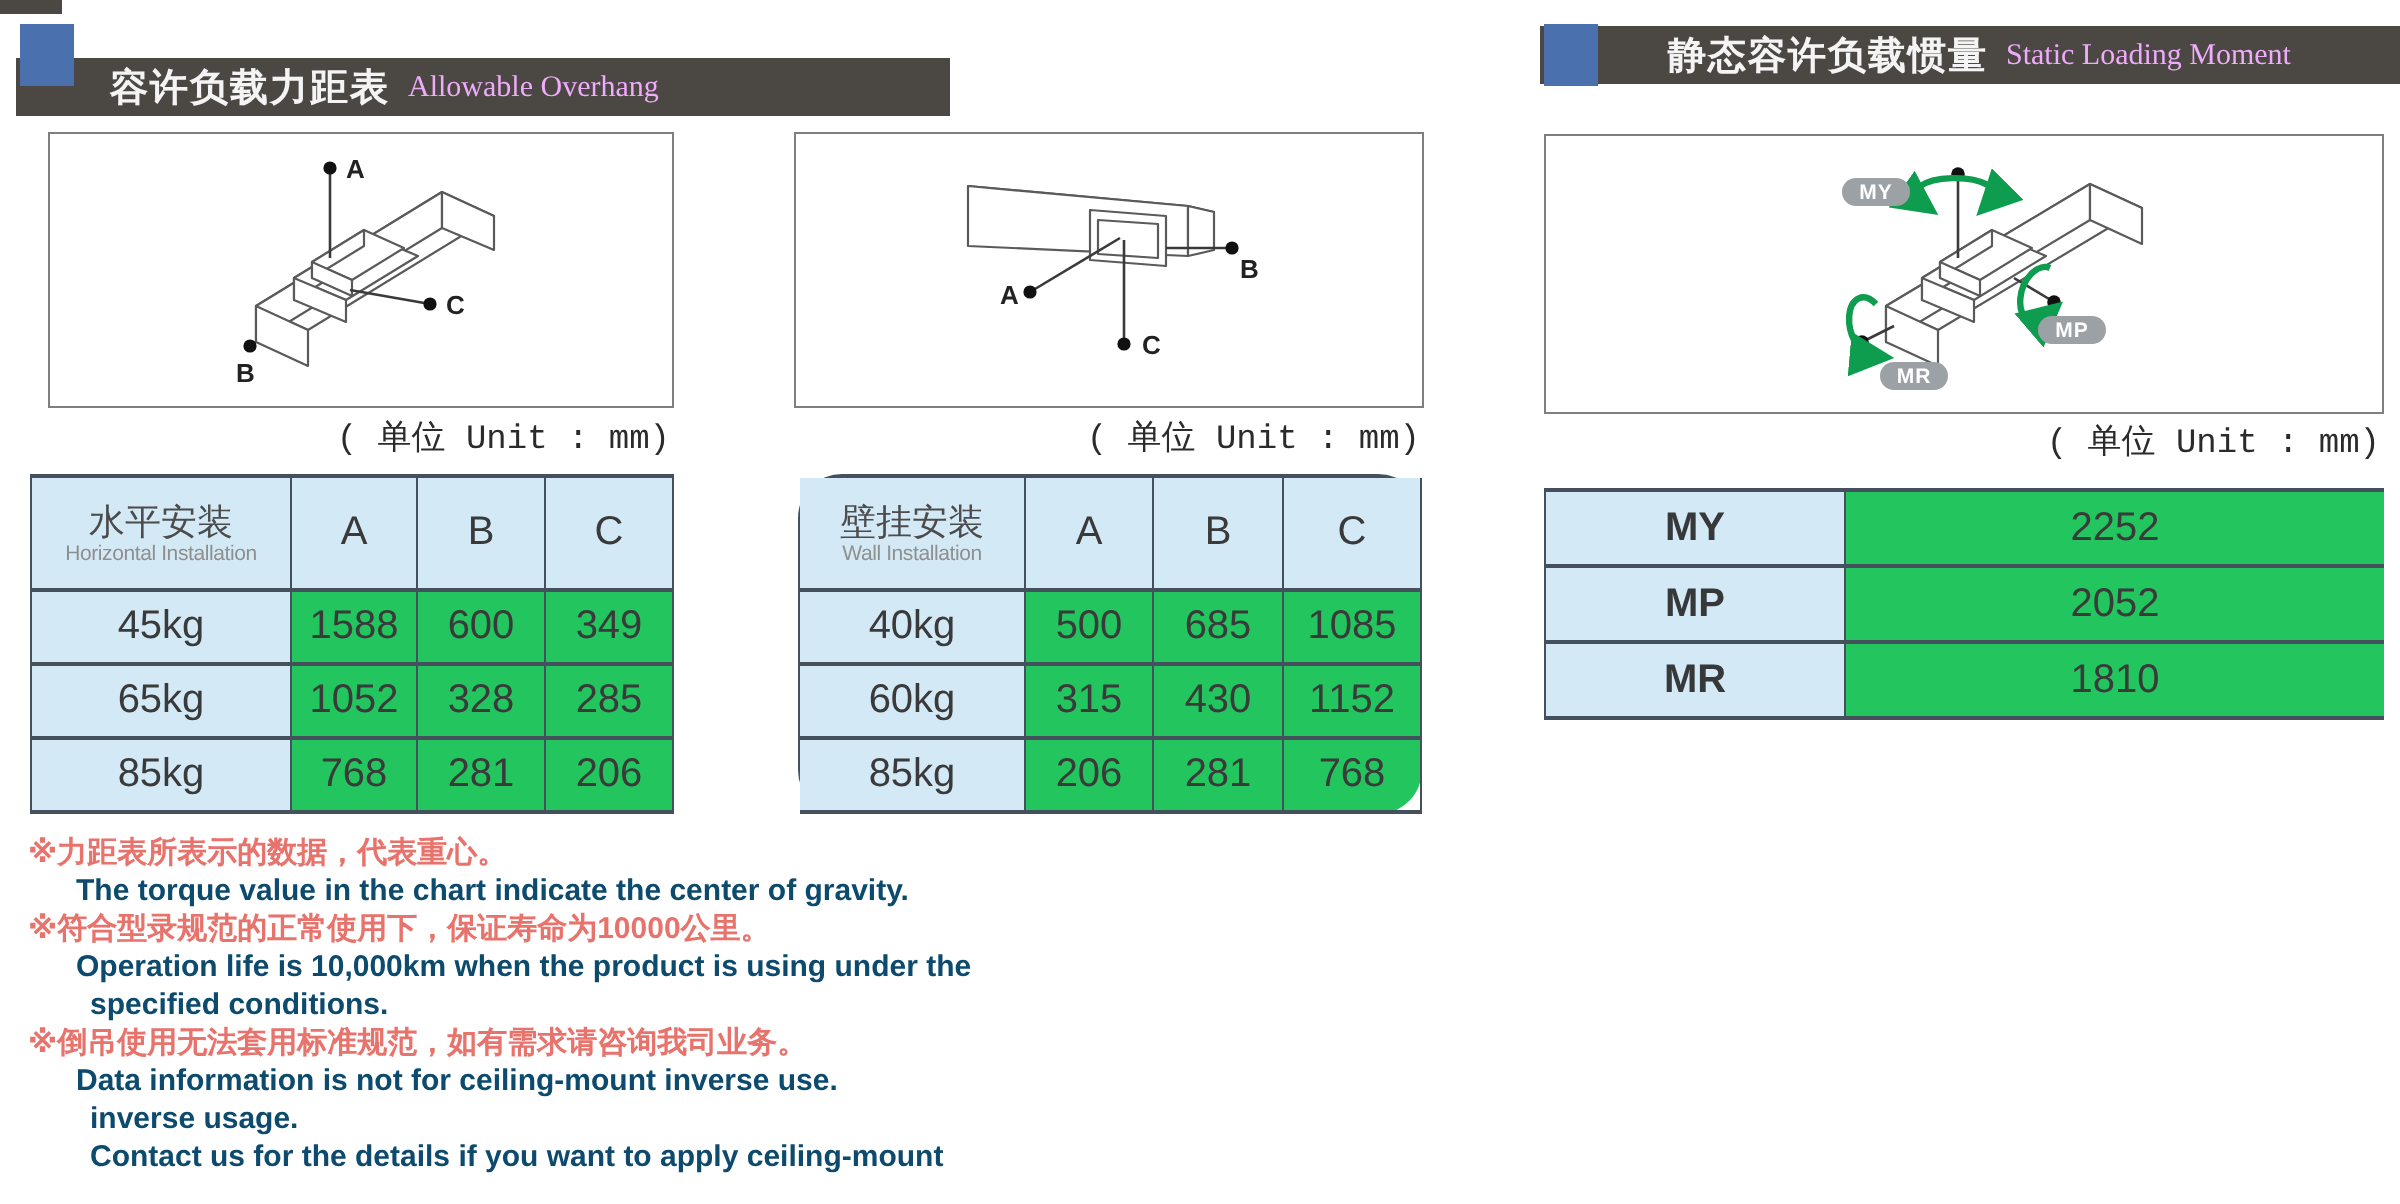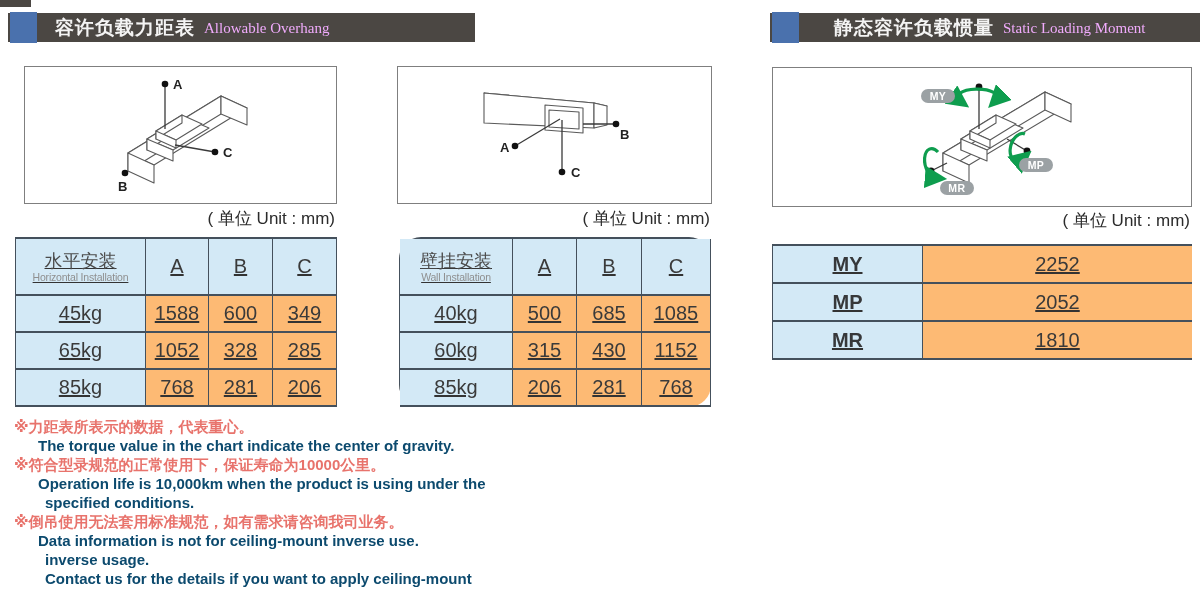--- a/index.html
+++ b/index.html
@@ -11,24 +11,24 @@
   .corner-strip{left:0;top:0;width:31px;height:7px;background:#4b4743;}
 
   
   .hbar{top:13px;height:29px;background:#4b4743;display:flex;align-items:center;}
   .hbar .zh{color:#f4f4f4;font-size:19px;font-weight:bold;letter-spacing:1px;white-space:nowrap;}
   .hbar .en{color:#f0abfc;font-size:15px;margin-left:9px;position:relative;top:1px;white-space:nowrap;font-family:Liberation Serif, serif;}
   .accent-sq{top:12px;width:27px;height:31px;background:#4a71ad;}
 
   
   .dbox{border:1px solid #7f7f7f;background:#fff;}
-  .unit-note{font-size:17px;color:#2b2b2b;text-align:right;white-space:nowrap;}
-
-  
-  .grid{display:grid;border-left:1px solid #44505c;border-top:2px solid #44505c;background:#fdba74;text-decoration:underline;}
+  .unit-note{font-size:17px;color:#2b2b2b;text-align:right;white-space:nowrap;font-family:Liberation Mono, monospace;}
+
+  
+  .grid{display:grid;border-left:1px solid #44505c;border-top:2px solid #44505c;background:#22c55e;}
   .grid .td{border-right:1px solid #44505c;border-bottom:2px solid #44505c;
             display:flex;flex-direction:column;align-items:center;justify-content:center;
             font-size:20px;color:#3a3a3a;}
   .grid .blue{background:#d3e9f6;}
   .hz{font-size:18px;color:#4c4c4c;line-height:20px;}
   .he{font-size:10.5px;color:#8f8f8f;line-height:12px;letter-spacing:-0.2px;}
   .colh{font-size:20px;color:#3f3f3f;}
   .t3 .td{font-size:20px;}
   .t3 .td.val{border-right:none;}
   .t3 .td.lab{font-weight:bold;color:#37383a;}
@@ -45,21 +45,21 @@
   svg .dot{fill:#111;}
   svg .grn{stroke:#0e9d4e;stroke-width:3.2;fill:none;}
   svg .pill{fill:#9ba1a4;}
   svg text.pill-t{font-size:10.5px;font-weight:bold;fill:#fff;letter-spacing:0.5px;}
 </style>
 </head>
 <body>
 
 <div class="abs corner-strip"></div>
 
-<div class="abs hbar" style="left:8px;width:420px;padding-left:47px;">
+<div class="abs hbar" style="left:8px;width:420px;padding-left:47px;margin-top:16px;">
   <span class="zh">容许负载力距表</span>
   <span class="en">Allowable Overhang</span>
 </div>
 <div class="abs accent-sq" style="left:10px;"></div>
 
 <div class="abs hbar" style="left:770px;width:430px;padding-left:64px;box-sizing:border-box;">
   <span class="zh">静态容许负载惯量</span>
   <span class="en">Static Loading Moment</span>
 </div>
 <div class="abs accent-sq" style="left:772px;"></div>

